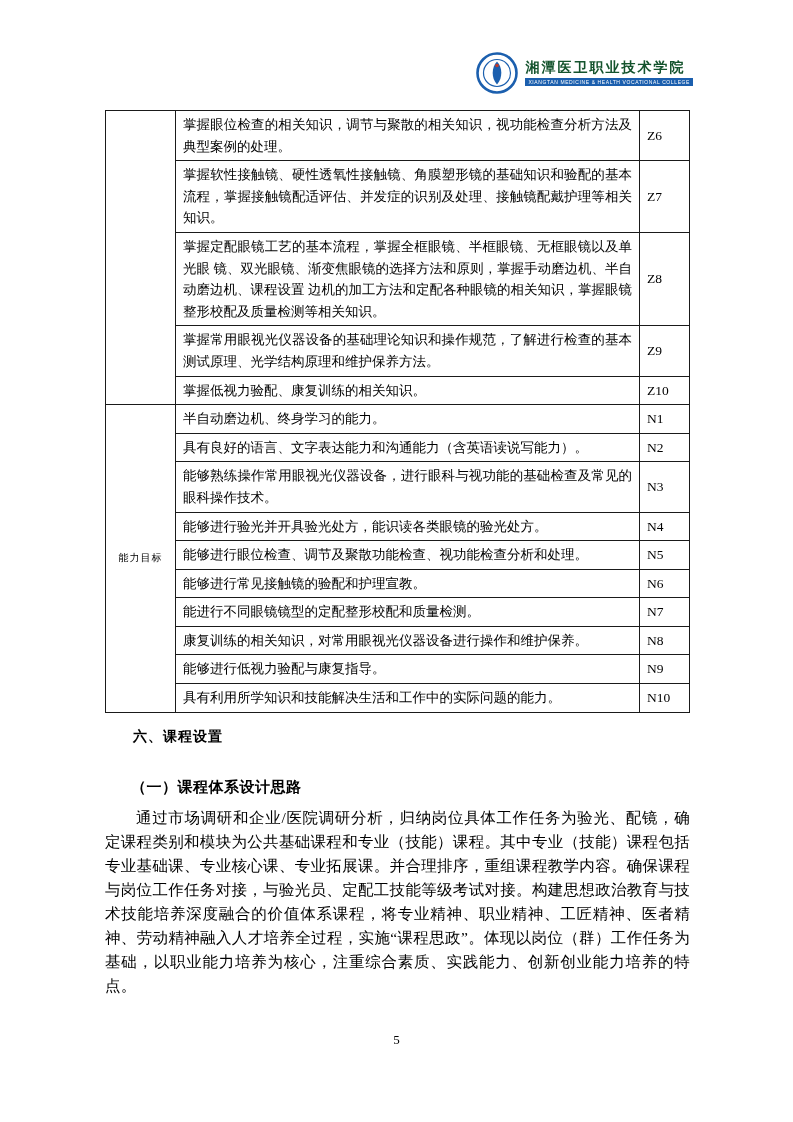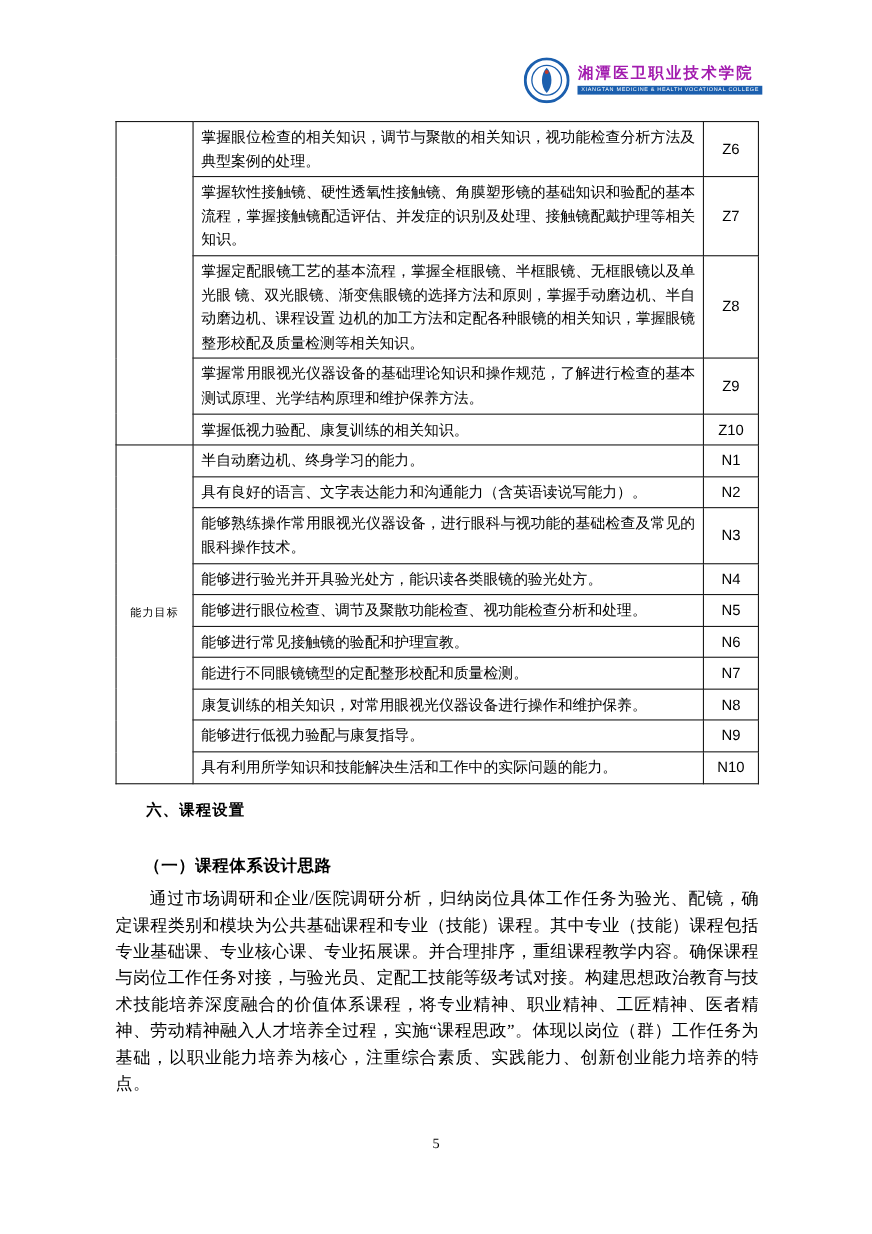--- a/index.html
+++ b/index.html
@@ -14,21 +14,21 @@
   }
 
   
   .logo-wrap {
     position:absolute; top:52px; right:100px;
     display:flex; align-items:center; gap:7px;
   }
   .logo-emblem { width:42px; height:42px; flex:0 0 auto; }
   .logo-text { display:flex; flex-direction:column; align-items:flex-start; }
   .logo-cn {
-    color:#a21caf; font-weight:bold; font-size:14px;
+    color:#14532d; font-weight:bold; font-size:14px;
     letter-spacing:2px; line-height:1.2; white-space:nowrap;
   }
   .logo-en {
     margin-top:2px;
     background:#1b5fae; color:#fff;
     font-family:"Liberation Sans","DejaVu Sans",sans-serif;
     font-size:5px; letter-spacing:0.6px;
     padding:1px 3px; white-space:nowrap;
   }
 
@@ -47,22 +47,22 @@
   }
   td.cell-label {
     width:70px;
     text-align:center;
     font-size:10px;
     letter-spacing:1px;
   }
   td.cell-text { text-align:justify;margin-top:16px; }
   td.cell-code {
     width:50px;
-    text-align:center;
-    font-family:Liberation Sans, sans-serif;
+    text-align:left;
+    font-family:Liberation Serif, serif;
   }
 
   
   .section-heading {
     position:absolute; top:728px; left:133px;
     font-family:"Liberation Sans","DejaVu Sans",sans-serif;
     font-weight:bold; font-size:14px; letter-spacing:1px;
   }
   .section-subheading {
     position:absolute; top:778px; left:131px;

